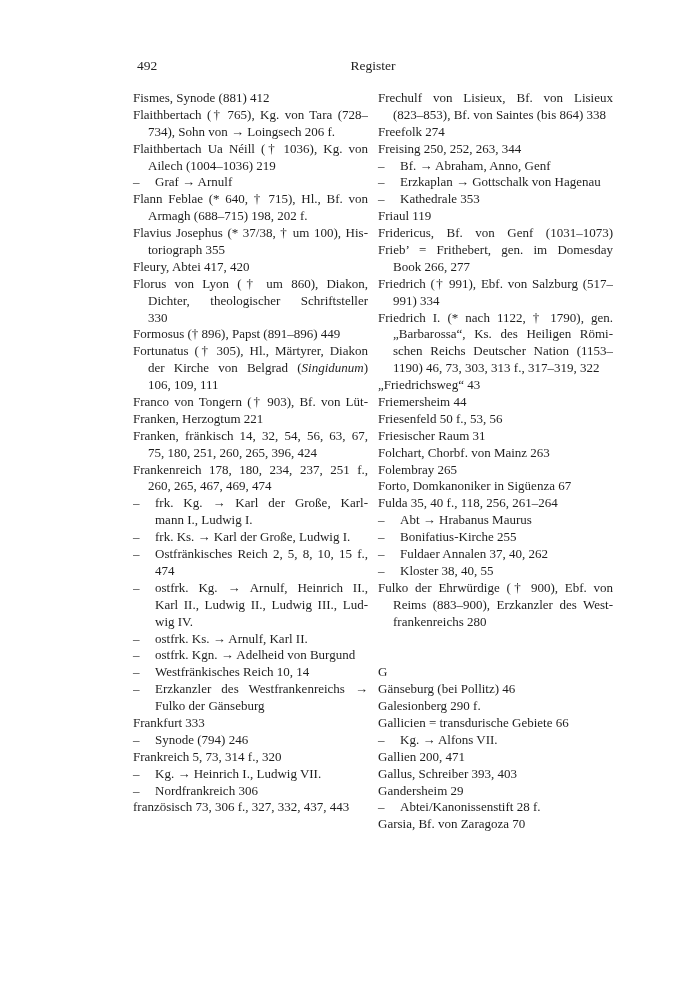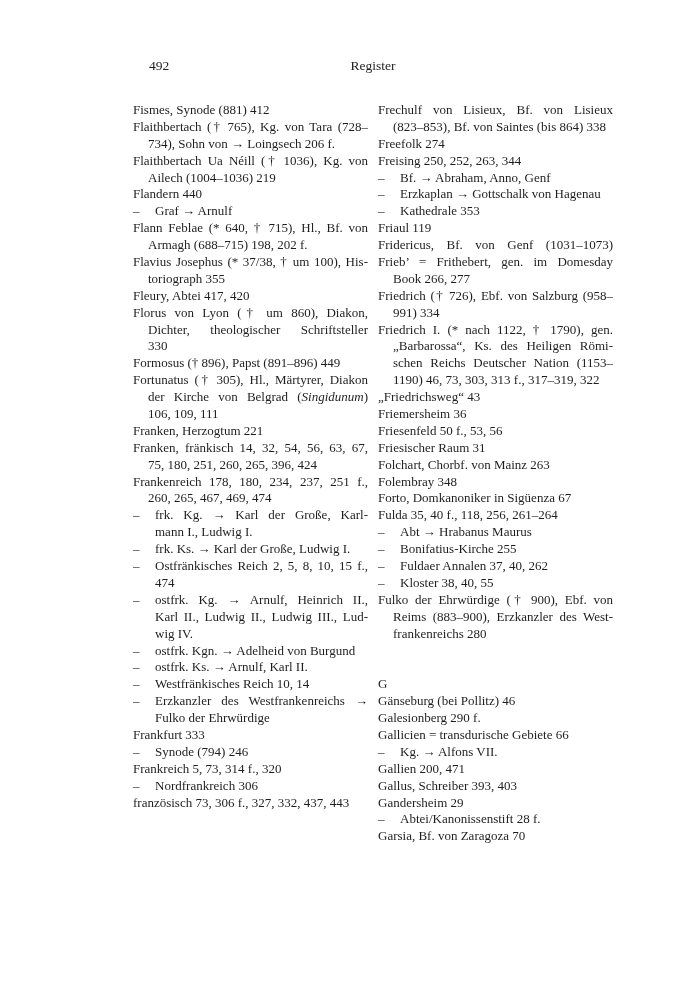--- a/index.html
+++ b/index.html
@@ -20,39 +20,38 @@
     position: absolute;
     top: 57px;
     left: 133px;
     width: 480px;
     height: 17px;
     line-height: 17px;
     font-size: 13.5px;
   }
   .page-number {
     position: absolute;
-    left: 16px;
+    left: 4px;
     top: 0;
   }
   .running-title {
     display: block;
     text-align: center;
   }
   .columns {
     position: absolute;
     top: 90px;
     left: 133px;
     width: 480px;
     display: flex;
     gap: 10px;
   }
   .col {
     width: 235px;
     font-size: 13px;
-    margin-top: 12px;
   }
   .line {
     height: 16.9px;
     line-height: 16.9px;
     white-space: nowrap;
     text-align: left;
   }
   .line.j {
     white-space: normal;
     text-align: justify;
@@ -77,82 +76,83 @@
     <span class="page-number">492</span>
     <span class="running-title">Register</span>
   </div>
   <div class="columns">
     <div class="col" id="col-left">
         <div class="line entry"><span>Fismes, Synode (881) 412</span></div>
         <div class="line entry j"><span>Flaithbertach († 765), Kg. von Tara (728–</span></div>
         <div class="line cont"><span>734), Sohn von → Loingsech 206 f.</span></div>
         <div class="line entry j"><span>Flaithbertach Ua Néill († 1036), Kg. von</span></div>
         <div class="line cont"><span>Ailech (1004–1036) 219</span></div>
-        <div class="line entry"><span>Flandern 440</span></div>
         <div class="line dash"><span class="dash-marker">–</span><span>Graf → Arnulf</span></div>
         <div class="line entry j"><span>Flann Feblae (* 640, † 715), Hl., Bf. von</span></div>
         <div class="line cont"><span>Armagh (688–715) 198, 202 f.</span></div>
         <div class="line entry j"><span>Flavius Josephus (* 37/38, † um 100), His-</span></div>
         <div class="line cont"><span>toriograph 355</span></div>
         <div class="line entry"><span>Fleury, Abtei 417, 420</span></div>
         <div class="line entry j"><span>Florus von Lyon († um 860), Diakon,</span></div>
         <div class="line cont j"><span>Dichter, theologischer Schriftsteller</span></div>
         <div class="line cont"><span>330</span></div>
         <div class="line entry"><span>Formosus († 896), Papst (891–896) 449</span></div>
         <div class="line entry j"><span>Fortunatus († 305), Hl., Märtyrer, Diakon</span></div>
         <div class="line cont j"><span>der Kirche von Belgrad (</span><span class="em">Singidunum</span><span>)</span></div>
         <div class="line cont"><span>106, 109, 111</span></div>
+        <div class="line entry j"><span>Franco von Tongern († 903), Bf. von Lüt-</span></div>
         <div class="line entry"><span>Franken, Herzogtum 221</span></div>
         <div class="line entry j"><span>Franken, fränkisch 14, 32, 54, 56, 63, 67,</span></div>
         <div class="line cont"><span>75, 180, 251, 260, 265, 396, 424</span></div>
         <div class="line entry j"><span>Frankenreich 178, 180, 234, 237, 251 f.,</span></div>
         <div class="line cont"><span>260, 265, 467, 469, 474</span></div>
         <div class="line dash j"><span class="dash-marker">–</span><span>frk. Kg. → Karl der Große, Karl-</span></div>
         <div class="line dashcont"><span>mann I., Ludwig I.</span></div>
         <div class="line dash"><span class="dash-marker">–</span><span>frk. Ks. → Karl der Große, Ludwig I.</span></div>
         <div class="line dash j"><span class="dash-marker">–</span><span>Ostfränkisches Reich 2, 5, 8, 10, 15 f.,</span></div>
         <div class="line dashcont"><span>474</span></div>
         <div class="line dash j"><span class="dash-marker">–</span><span>ostfrk. Kg. → Arnulf, Heinrich II.,</span></div>
         <div class="line dashcont j"><span>Karl II., Ludwig II., Ludwig III., Lud-</span></div>
         <div class="line dashcont"><span>wig IV.</span></div>
+        <div class="line dash"><span class="dash-marker">–</span><span>ostfrk. Ks. → Arnulf, Karl II.</span></div>
         <div class="line dash"><span class="dash-marker">–</span><span>ostfrk. Kgn. → Adelheid von Burgund</span></div>
-        <div class="line dash"><span class="dash-marker">–</span><span>ostfrk. Ks. → Arnulf, Karl II.</span></div>
         <div class="line dash"><span class="dash-marker">–</span><span>Westfränkisches Reich 10, 14</span></div>
         <div class="line dash j"><span class="dash-marker">–</span><span>Erzkanzler des Westfrankenreichs →</span></div>
-        <div class="line dashcont"><span>Fulko der Ehrwürdige</span></div>
+        <div class="line dashcont"><span>Fulko der Gänseburg</span></div>
         <div class="line entry"><span>Frankfurt 333</span></div>
         <div class="line dash"><span class="dash-marker">–</span><span>Synode (794) 246</span></div>
         <div class="line entry"><span>Frankreich 5, 73, 314 f., 320</span></div>
+        <div class="line dash"><span class="dash-marker">–</span><span>Kg. → Heinrich I., Ludwig VII.</span></div>
         <div class="line dash"><span class="dash-marker">–</span><span>Nordfrankreich 306</span></div>
         <div class="line entry"><span>französisch 73, 306 f., 327, 332, 437, 443</span></div>
       </div>
     <div class="col" id="col-right">
         <div class="line entry j"><span>Frechulf von Lisieux, Bf. von Lisieux</span></div>
         <div class="line cont"><span>(823–853), Bf. von Saintes (bis 864) 338</span></div>
         <div class="line entry"><span>Freefolk 274</span></div>
         <div class="line entry"><span>Freising 250, 252, 263, 344</span></div>
         <div class="line dash"><span class="dash-marker">–</span><span>Bf. → Abraham, Anno, Genf</span></div>
         <div class="line dash"><span class="dash-marker">–</span><span>Erzkaplan → Gottschalk von Hagenau</span></div>
         <div class="line dash"><span class="dash-marker">–</span><span>Kathedrale 353</span></div>
         <div class="line entry"><span>Friaul 119</span></div>
         <div class="line entry j"><span>Fridericus, Bf. von Genf (1031–1073)</span></div>
         <div class="line entry j"><span>Frieb’ = Frithebert, gen. im Domesday</span></div>
         <div class="line cont"><span>Book 266, 277</span></div>
-        <div class="line entry j"><span>Friedrich († 726), Ebf. von Salzburg (958–</span></div>
+        <div class="line entry j"><span>Friedrich († 991), Ebf. von Salzburg (517–</span></div>
         <div class="line cont"><span>991) 334</span></div>
         <div class="line entry j"><span>Friedrich I. (* nach 1122, † 1790), gen.</span></div>
         <div class="line cont j"><span>„Barbarossa“, Ks. des Heiligen Römi-</span></div>
         <div class="line cont j"><span>schen Reichs Deutscher Nation (1153–</span></div>
         <div class="line cont"><span>1190) 46, 73, 303, 313 f., 317–319, 322</span></div>
         <div class="line entry"><span>„Friedrichsweg“ 43</span></div>
-        <div class="line entry"><span>Friemersheim 36</span></div>
+        <div class="line entry"><span>Friemersheim 44</span></div>
         <div class="line entry"><span>Friesenfeld 50 f., 53, 56</span></div>
         <div class="line entry"><span>Friesischer Raum 31</span></div>
         <div class="line entry"><span>Folchart, Chorbf. von Mainz 263</span></div>
-        <div class="line entry"><span>Folembray 348</span></div>
+        <div class="line entry"><span>Folembray 265</span></div>
         <div class="line entry"><span>Forto, Domkanoniker in Sigüenza 67</span></div>
         <div class="line entry"><span>Fulda 35, 40 f., 118, 256, 261–264</span></div>
         <div class="line dash"><span class="dash-marker">–</span><span>Abt → Hrabanus Maurus</span></div>
         <div class="line dash"><span class="dash-marker">–</span><span>Bonifatius-Kirche 255</span></div>
         <div class="line dash"><span class="dash-marker">–</span><span>Fuldaer Annalen 37, 40, 262</span></div>
         <div class="line dash"><span class="dash-marker">–</span><span>Kloster 38, 40, 55</span></div>
         <div class="line entry j"><span>Fulko der Ehrwürdige († 900), Ebf. von</span></div>
         <div class="line cont j"><span>Reims (883–900), Erzkanzler des West-</span></div>
         <div class="line cont"><span>frankenreichs 280</span></div>
         <div class="line blank"></div>

